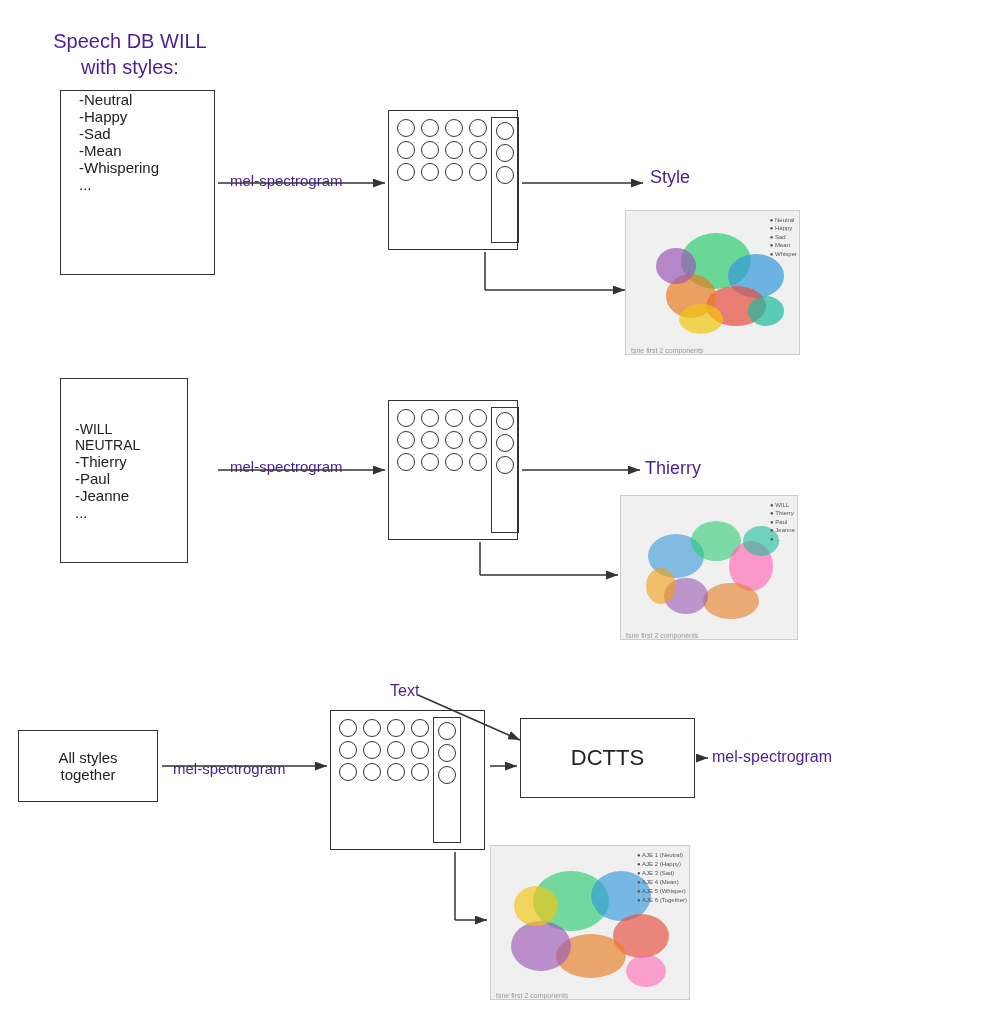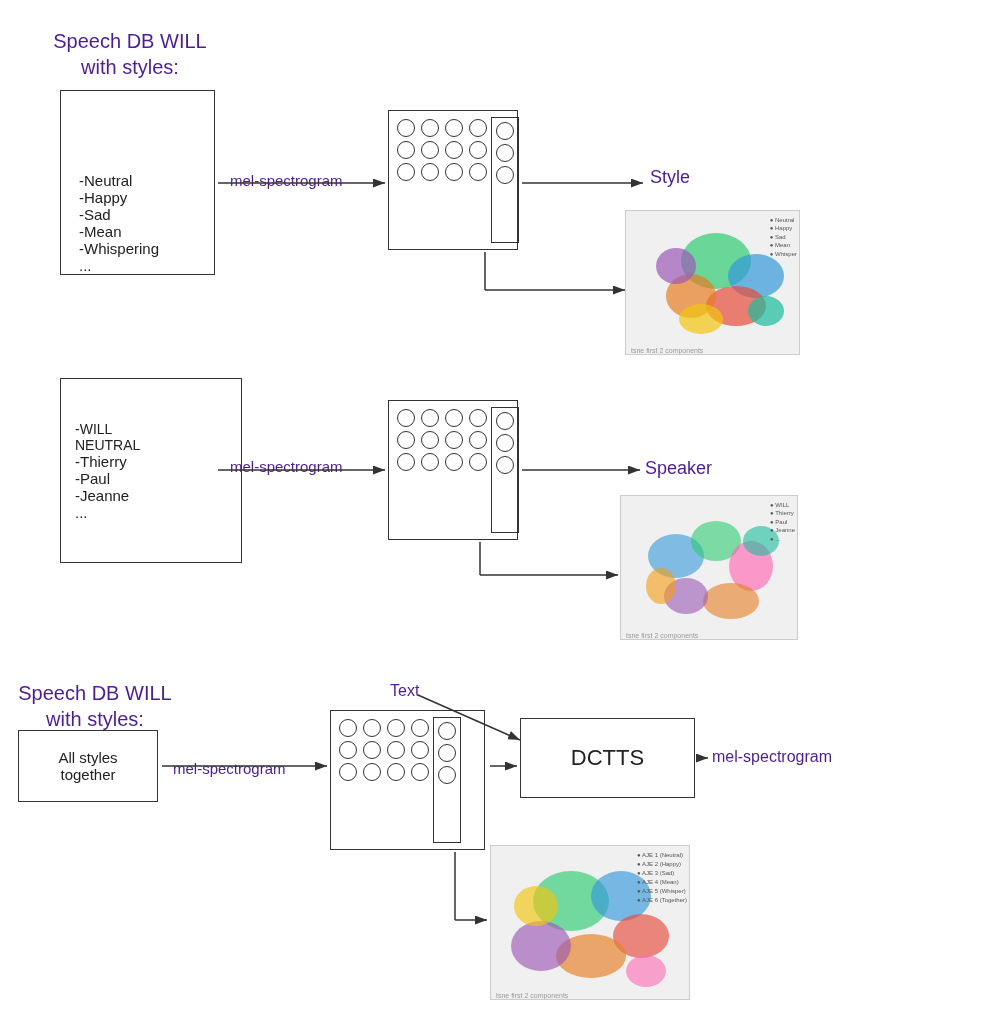--- a/index.html
+++ b/index.html
@@ -95,21 +95,21 @@
     }
   </style>
 </head>
 <body>
 
 <div class="diagram">
 
   <div class="section-label" style="left:50px; top:28px; width:160px;">Speech DB WILL
 with styles:</div>
 
-  <div class="box" style="left:60px; top:90px; width:155px; height:185px; flex-direction:column; justify-content:flex-end; align-items:flex-start; padding-left:18px; font-size:15px;">
+  <div class="box" style="left:60px; top:90px; width:155px; height:185px; flex-direction:column; justify-content:flex-start; align-items:flex-start; padding-left:18px; font-size:15px;">
     <div>-Neutral</div>
     <div>-Happy</div>
     <div>-Sad</div>
     <div>-Mean</div>
     <div>-Whispering</div>
     <div>...</div>
   </div>
 
   <div class="text-label" style="left:230px; top:172px;">mel-spectrogram</div>
 
@@ -161,21 +161,21 @@
     <div style="position:absolute; top:5px; right:2px; font-size:6px; line-height:1.4; color:#555;">
       <div>● Neutral</div>
       <div>● Happy</div>
       <div>● Sad</div>
       <div>● Mean</div>
       <div>● Whisper</div>
     </div>
   </div>
 
 
-  <div class="box" style="left:60px; top:378px; width:182px; height:185px; flex-direction:column; justify-content:center; align-items:flex-start; padding-left:14px; font-size:15px;">
+  <div class="box" style="left:60px; top:378px; width:128px; height:185px; flex-direction:column; justify-content:center; align-items:flex-start; padding-left:14px; font-size:15px;">
     <div style="font-size:14px;">-WILL</div>
     <div style="font-size:14px;">NEUTRAL</div>
     <div>-Thierry</div>
     <div>-Paul</div>
     <div>-Jeanne</div>
     <div>...</div>
   </div>
 
   <div class="text-label" style="left:230px; top:458px;">mel-spectrogram</div>
 
@@ -200,21 +200,21 @@
       <div class="circle"></div>
       <div class="circle"></div>
     </div>
     <div style="border:1.5px solid #333; display:flex; flex-direction:column; padding:2px;">
       <div class="circle"></div>
       <div class="circle"></div>
       <div class="circle"></div>
     </div>
   </div>
 
-  <div class="text-label" style="left:645px; top:458px; font-size:18px;">Speaker</div>
+  <div class="text-label" style="left:645px; top:458px; font-size:18px;">Thierry</div>
 
   <div class="scatter" style="left:620px; top:495px; width:178px; height:145px;">
     <svg width="178" height="145" viewBox="0 0 178 145">
       <ellipse cx="55" cy="60" rx="28" ry="22" fill="#3498db" opacity="0.6"></ellipse>
       <ellipse cx="95" cy="45" rx="25" ry="20" fill="#2ecc71" opacity="0.6"></ellipse>
       <ellipse cx="130" cy="70" rx="22" ry="25" fill="#ff69b4" opacity="0.65"></ellipse>
       <ellipse cx="110" cy="105" rx="28" ry="18" fill="#e67e22" opacity="0.6"></ellipse>
       <ellipse cx="65" cy="100" rx="22" ry="18" fill="#9b59b6" opacity="0.6"></ellipse>
       <ellipse cx="140" cy="45" rx="18" ry="15" fill="#1abc9c" opacity="0.6"></ellipse>
       <ellipse cx="40" cy="90" rx="15" ry="18" fill="#f39c12" opacity="0.6"></ellipse>
@@ -222,21 +222,20 @@
     </svg>
     <div style="position:absolute; top:5px; right:2px; font-size:6px; line-height:1.4; color:#555;">
       <div>● WILL</div>
       <div>● Thierry</div>
       <div>● Paul</div>
       <div>● Jeanne</div>
       <div>● ...</div>
     </div>
   </div>
 
-  <div class="section-label" style="left:5px; top:680px; width:180px;">Speech DB WILL<br>with styles:</div>
 
   <div class="box" style="left:18px; top:730px; width:140px; height:72px; font-size:15px;">All styles<br>together</div>
 
   <div class="text-label" style="left:173px; top:760px;">mel-spectrogram</div>
 
   <div class="nn-box" style="left:330px; top:710px; width:155px; height:140px; display:flex; flex-direction:row; gap:2px;">
     <div style="display:flex; flex-direction:column;">
       <div class="circle"></div>
       <div class="circle"></div>
       <div class="circle"></div>

